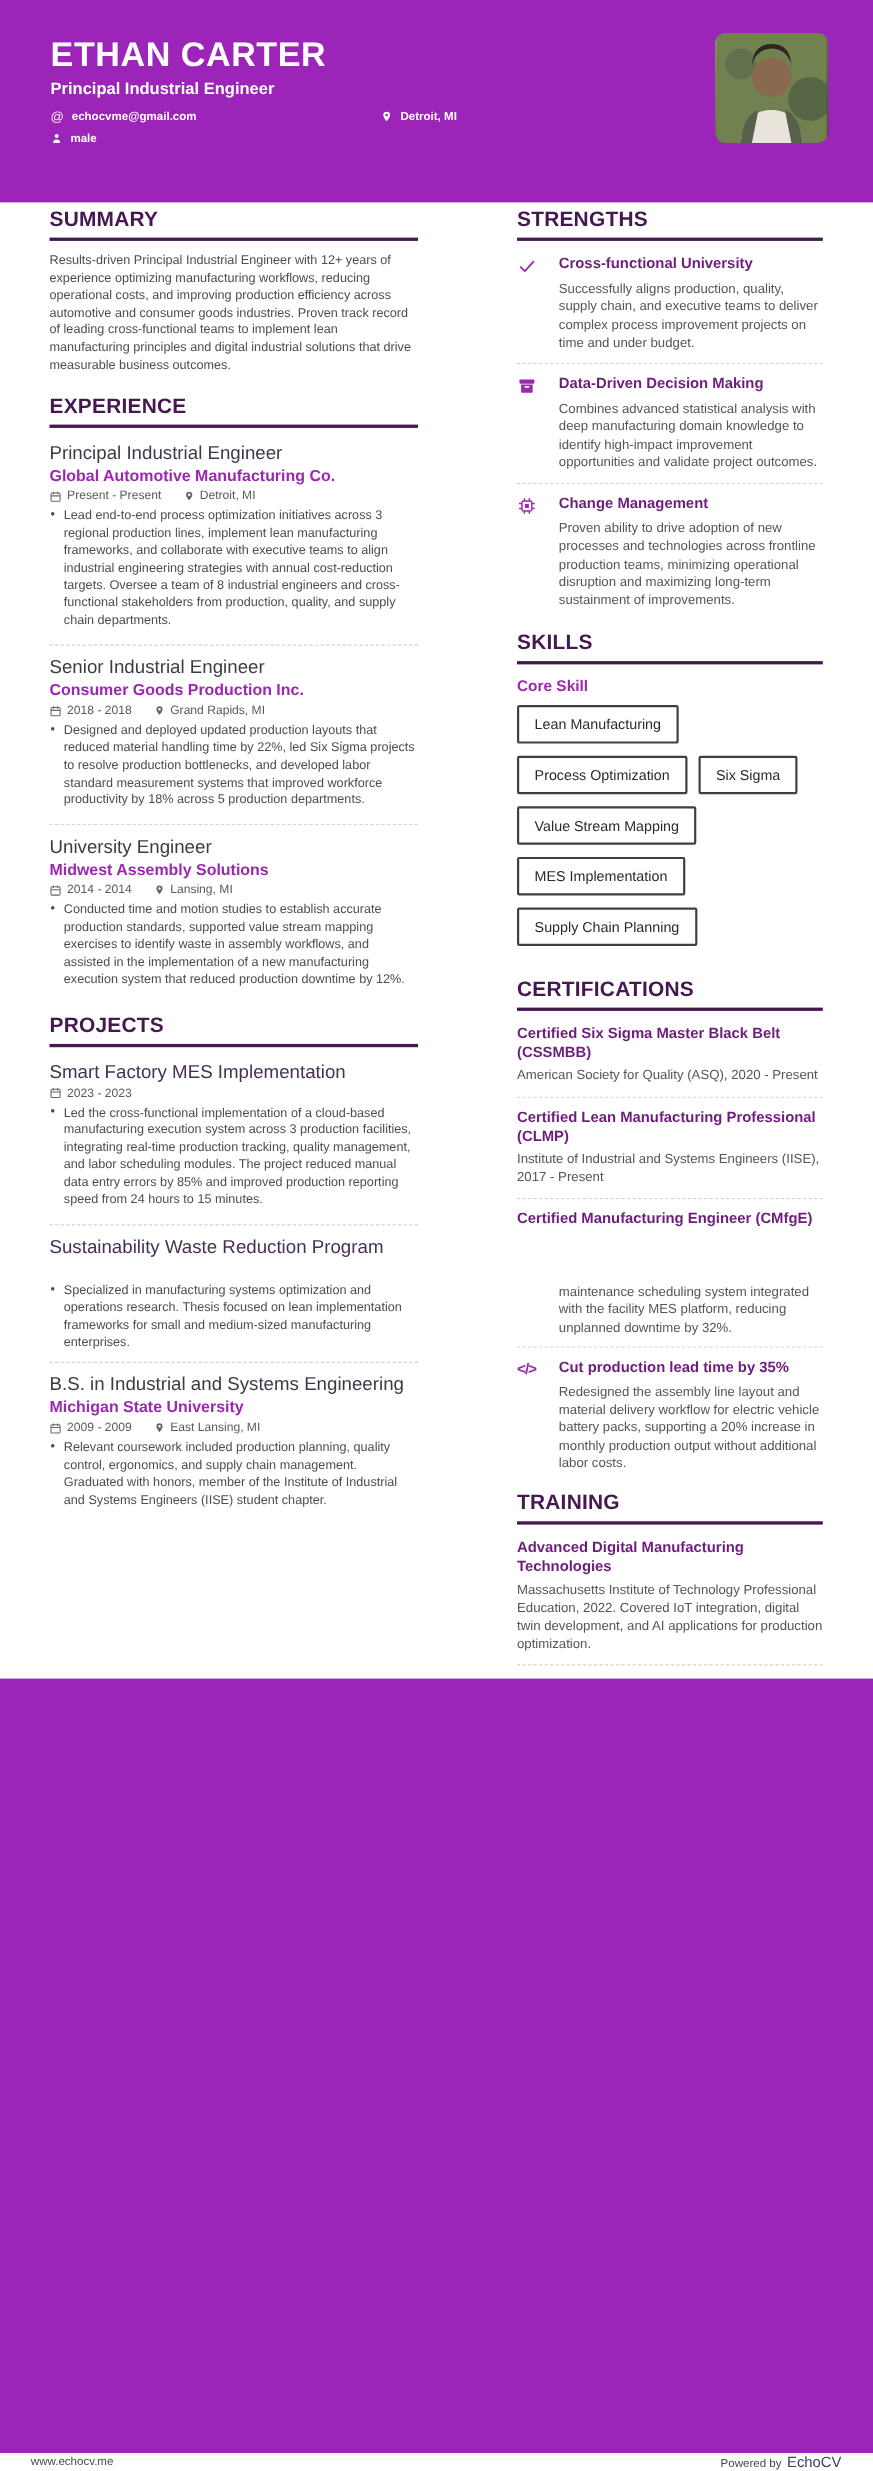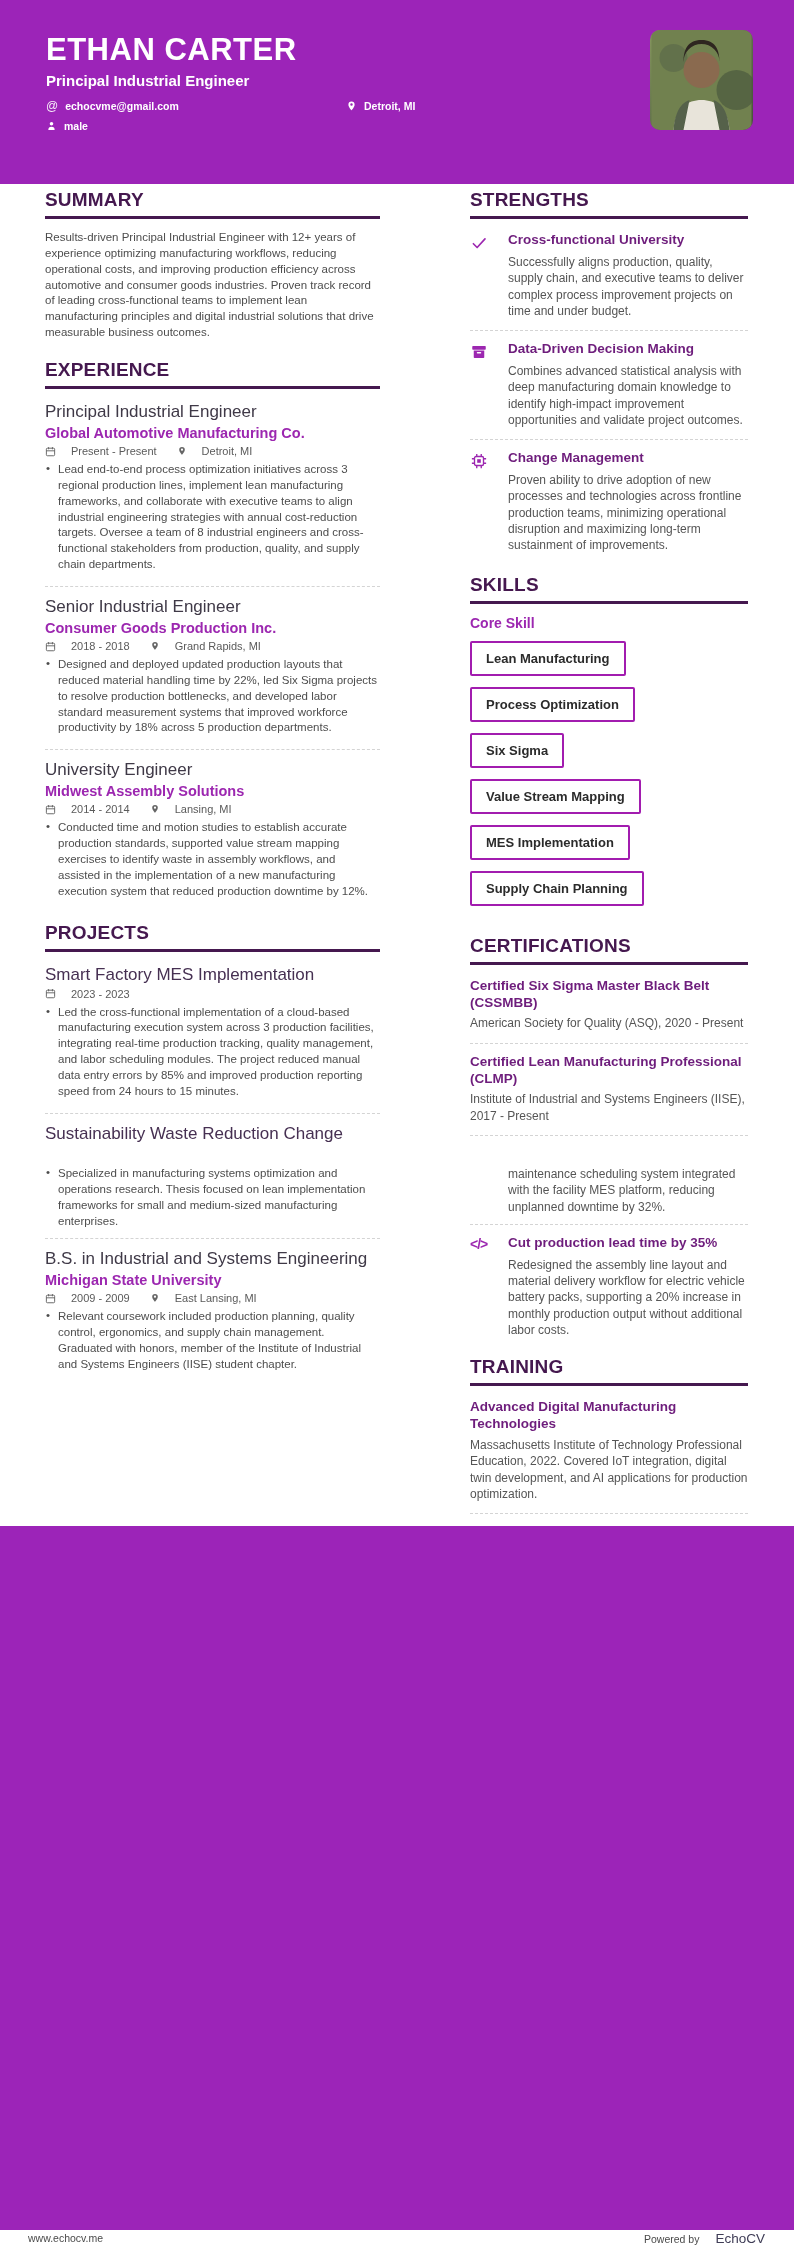--- a/index.html
+++ b/index.html
@@ -54,45 +54,45 @@
     font-size:19px;font-weight:800;color:var(--heading);letter-spacing:.2px;
     border-bottom:3px solid var(--heading);padding-bottom:5px;margin-bottom:11px;
   }
   .body-text{font-size:11.5px;line-height:1.38;color:var(--body);}
   
   .job{padding:2px 0 4px 0;}
   .job-title{font-size:17px;font-weight:500;color:var(--job-title);margin-bottom:3px;}
   .proj-title{color:#463052;}
   .company{font-size:14.5px;font-weight:700;color:var(--accent);margin-bottom:4px;}
   .meta{display:flex;align-items:center;gap:20px;font-size:11px;color:var(--meta);margin-bottom:5px;}
-  .meta-item{display:flex;align-items:center;gap:15px;}
+  .meta-item{display:flex;align-items:center;gap:5px;}
   .bullet{position:relative;padding-left:13px;font-size:11.5px;line-height:1.38;color:var(--body);}
   .bullet::before{content:"•";position:absolute;left:1px;top:-1px;color:#4b4b4b;}
   .dashed{border-top:1px dashed #d4d4d4;margin:9px 0 8px 0;}
   
   .ritem{display:flex;gap:14px;padding:2px 0;}
   .ritem .ico{flex:0 0 24px;padding-top:1px;color:var(--accent);}
   .ritem-title{font-size:13.5px;font-weight:700;color:var(--item-title);line-height:1.25;margin-bottom:5px;}
   .ritem-text{font-size:12px;line-height:1.36;color:#555;}
   .cont-text{padding-left:38px;}
   .code-glyph{font-size:14px;font-weight:700;color:var(--accent);letter-spacing:-1px;}
   
   .group-label{font-size:14px;font-weight:700;color:var(--accent);margin:2px 0 10px 0;}
   .tags{display:flex;flex-wrap:wrap;}
   .tag{
-    display:inline-block;border:2px solid #a21caf;border-radius:2px;
+    display:inline-block;border:2px solid #404040;border-radius:2px;
     padding:8px 14px;margin:0 10px 11px 0;
-    font-size:13px;font-weight:700;color:#2b2b2b;background:#fff;white-space:nowrap;
+    font-size:13px;font-weight:400;color:#2b2b2b;background:#fff;white-space:nowrap;
   }
   
   .cert-title{font-size:13.5px;font-weight:700;color:var(--item-title);line-height:1.25;margin-bottom:4px;}
   .cert-org{font-size:12px;line-height:1.35;color:#555;}
   .cert{padding:2px 0;}
   .footer-site{font-size:10.5px;color:#4a4a4a;text-decoration:none;}
-  .powered{display:flex;align-items:baseline;gap:16px;}
+  .powered{display:flex;align-items:baseline;gap:5px;}
   .powered-prefix{font-size:10.5px;color:#4a4a4a;}
   .brand{font-size:13.5px;color:#3f3d56;text-decoration:none;}
   .purple-fill{flex:1 1 auto;background:var(--primary);}
   .bottom-footer{
     height:16px;flex:0 0 auto;background:#fff;
     display:flex;align-items:center;justify-content:space-between;
     padding:0 29px 0 28px;
   }
   svg{display:inline-block;vertical-align:middle;}
 </style>
@@ -230,21 +230,21 @@
                   <path d="M2 7h12M5.2 1.6v3.2M10.8 1.6v3.2" stroke="#666" stroke-width="1.4" fill="none"></path>
                 </svg>
                 <span>2023 - 2023</span>
               </span>
           </div>
           <div class="bullet">Led the cross-functional implementation of a cloud-based manufacturing execution system across 3 production facilities, integrating real-time production tracking, quality management, and labor scheduling modules. The project reduced manual data entry errors by 85% and improved production reporting speed from 24 hours to 15 minutes.</div>
         </div>
         <div class="dashed"></div>
 
         <div class="job">
-          <div class="job-title proj-title">Sustainability Waste Reduction Change</div>
+          <div class="job-title proj-title">Sustainability Waste Reduction Program</div>
           <div class="meta">
             <span class="meta-item">
                 <svg width="11" height="11" viewBox="0 0 16 16">
                   <rect x="2" y="3.2" width="12" height="11" rx="1.5" fill="none" stroke="#666" stroke-width="1.4"></rect>
                   <path d="M2 7h12M5.2 1.6v3.2M10.8 1.6v3.2" stroke="#666" stroke-width="1.4" fill="none"></path>
                 </svg>
                 <span>2021 - 2021</span>
               </span>
           </div>
 

